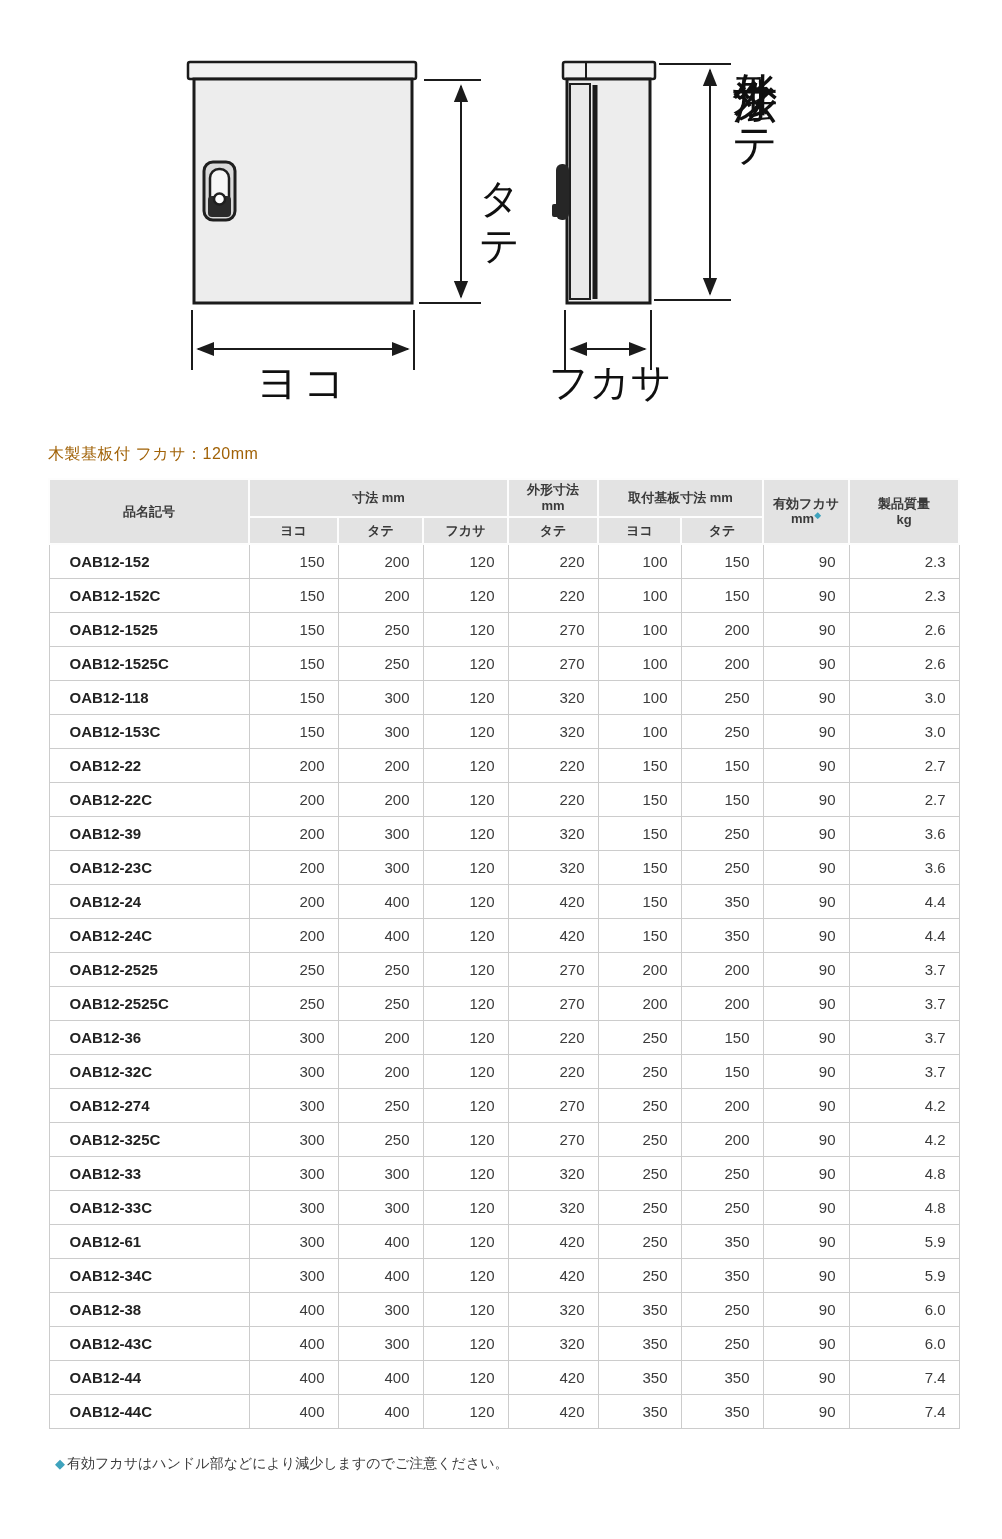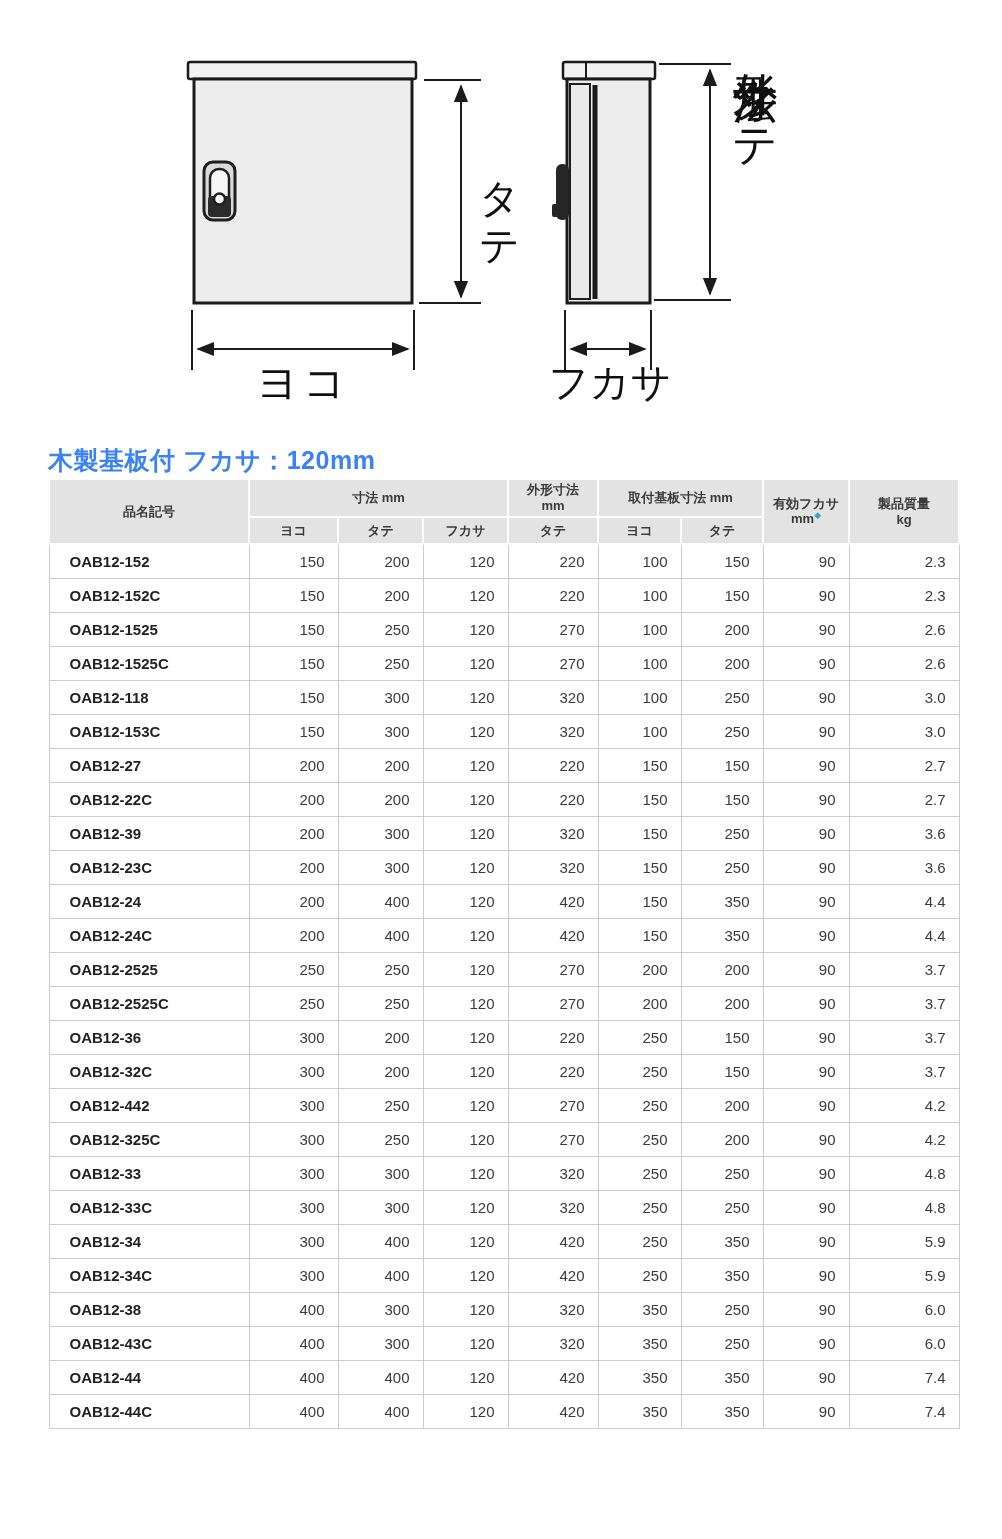--- a/index.html
+++ b/index.html
@@ -14,21 +14,21 @@
     position:absolute;color:#101010;font-weight:500;line-height:1;
     font-family:"Liberation Sans","DejaVu Sans",sans-serif;white-space:nowrap;
   }
   .v-label{writing-mode:vertical-rl;text-orientation:upright;}
   .label-tate{left:480px;top:152px;font-size:40px;letter-spacing:8px;}
   .label-yoko{left:253px;top:362px;width:100px;text-align:center;font-size:42px;letter-spacing:4px;}
   .label-gaikei{left:733px;top:38px;font-size:45px;letter-spacing:2px;}
   .label-fukasa{left:545px;top:362px;width:130px;text-align:center;font-size:40px;}
   
   .section-title{
-    position:absolute;left:48px;top:444px;font-size:25px;font-weight:bold;color:#3b82f6;
+    position:absolute;left:48px;top:444px;font-size:16px;font-weight:normal;color:#a16207;
     letter-spacing:0.5px;
   }
   
   .spec-table{
     position:absolute;left:48px;top:478px;width:910px;
     border-collapse:collapse;table-layout:fixed;background:#fff;
     border:1px solid #c9c9c9;
   }
   .spec-table th{
     background:#e3e3e3;border:2px solid #fdfdfd;
@@ -217,21 +217,21 @@
       <td class="num">150</td>
       <td class="num">300</td>
       <td class="num">120</td>
       <td class="num">320</td>
       <td class="num">100</td>
       <td class="num">250</td>
       <td class="num">90</td>
       <td class="num">3.0</td>
     </tr>
         <tr>
-      <td class="code">OAB12-27</td>
+      <td class="code">OAB12-22</td>
       <td class="num">200</td>
       <td class="num">200</td>
       <td class="num">120</td>
       <td class="num">220</td>
       <td class="num">150</td>
       <td class="num">150</td>
       <td class="num">90</td>
       <td class="num">2.7</td>
     </tr>
         <tr>
@@ -327,21 +327,21 @@
       <td class="num">300</td>
       <td class="num">200</td>
       <td class="num">120</td>
       <td class="num">220</td>
       <td class="num">250</td>
       <td class="num">150</td>
       <td class="num">90</td>
       <td class="num">3.7</td>
     </tr>
         <tr>
-      <td class="code">OAB12-442</td>
+      <td class="code">OAB12-274</td>
       <td class="num">300</td>
       <td class="num">250</td>
       <td class="num">120</td>
       <td class="num">270</td>
       <td class="num">250</td>
       <td class="num">200</td>
       <td class="num">90</td>
       <td class="num">4.2</td>
     </tr>
         <tr>
@@ -371,21 +371,21 @@
       <td class="num">300</td>
       <td class="num">300</td>
       <td class="num">120</td>
       <td class="num">320</td>
       <td class="num">250</td>
       <td class="num">250</td>
       <td class="num">90</td>
       <td class="num">4.8</td>
     </tr>
         <tr>
-      <td class="code">OAB12-34</td>
+      <td class="code">OAB12-61</td>
       <td class="num">300</td>
       <td class="num">400</td>
       <td class="num">120</td>
       <td class="num">420</td>
       <td class="num">250</td>
       <td class="num">350</td>
       <td class="num">90</td>
       <td class="num">5.9</td>
     </tr>
         <tr>
@@ -439,14 +439,17 @@
       <td class="num">120</td>
       <td class="num">420</td>
       <td class="num">350</td>
       <td class="num">350</td>
       <td class="num">90</td>
       <td class="num">7.4</td>
     </tr>
       </tbody>
   </table>
 
+  <div class="footnote">
+    <span class="fn-marker">◆</span><span>有効フカサはハンドル部などにより減少しますのでご注意ください。</span>
+  </div>
 
 </div>
 
 </body></html>

